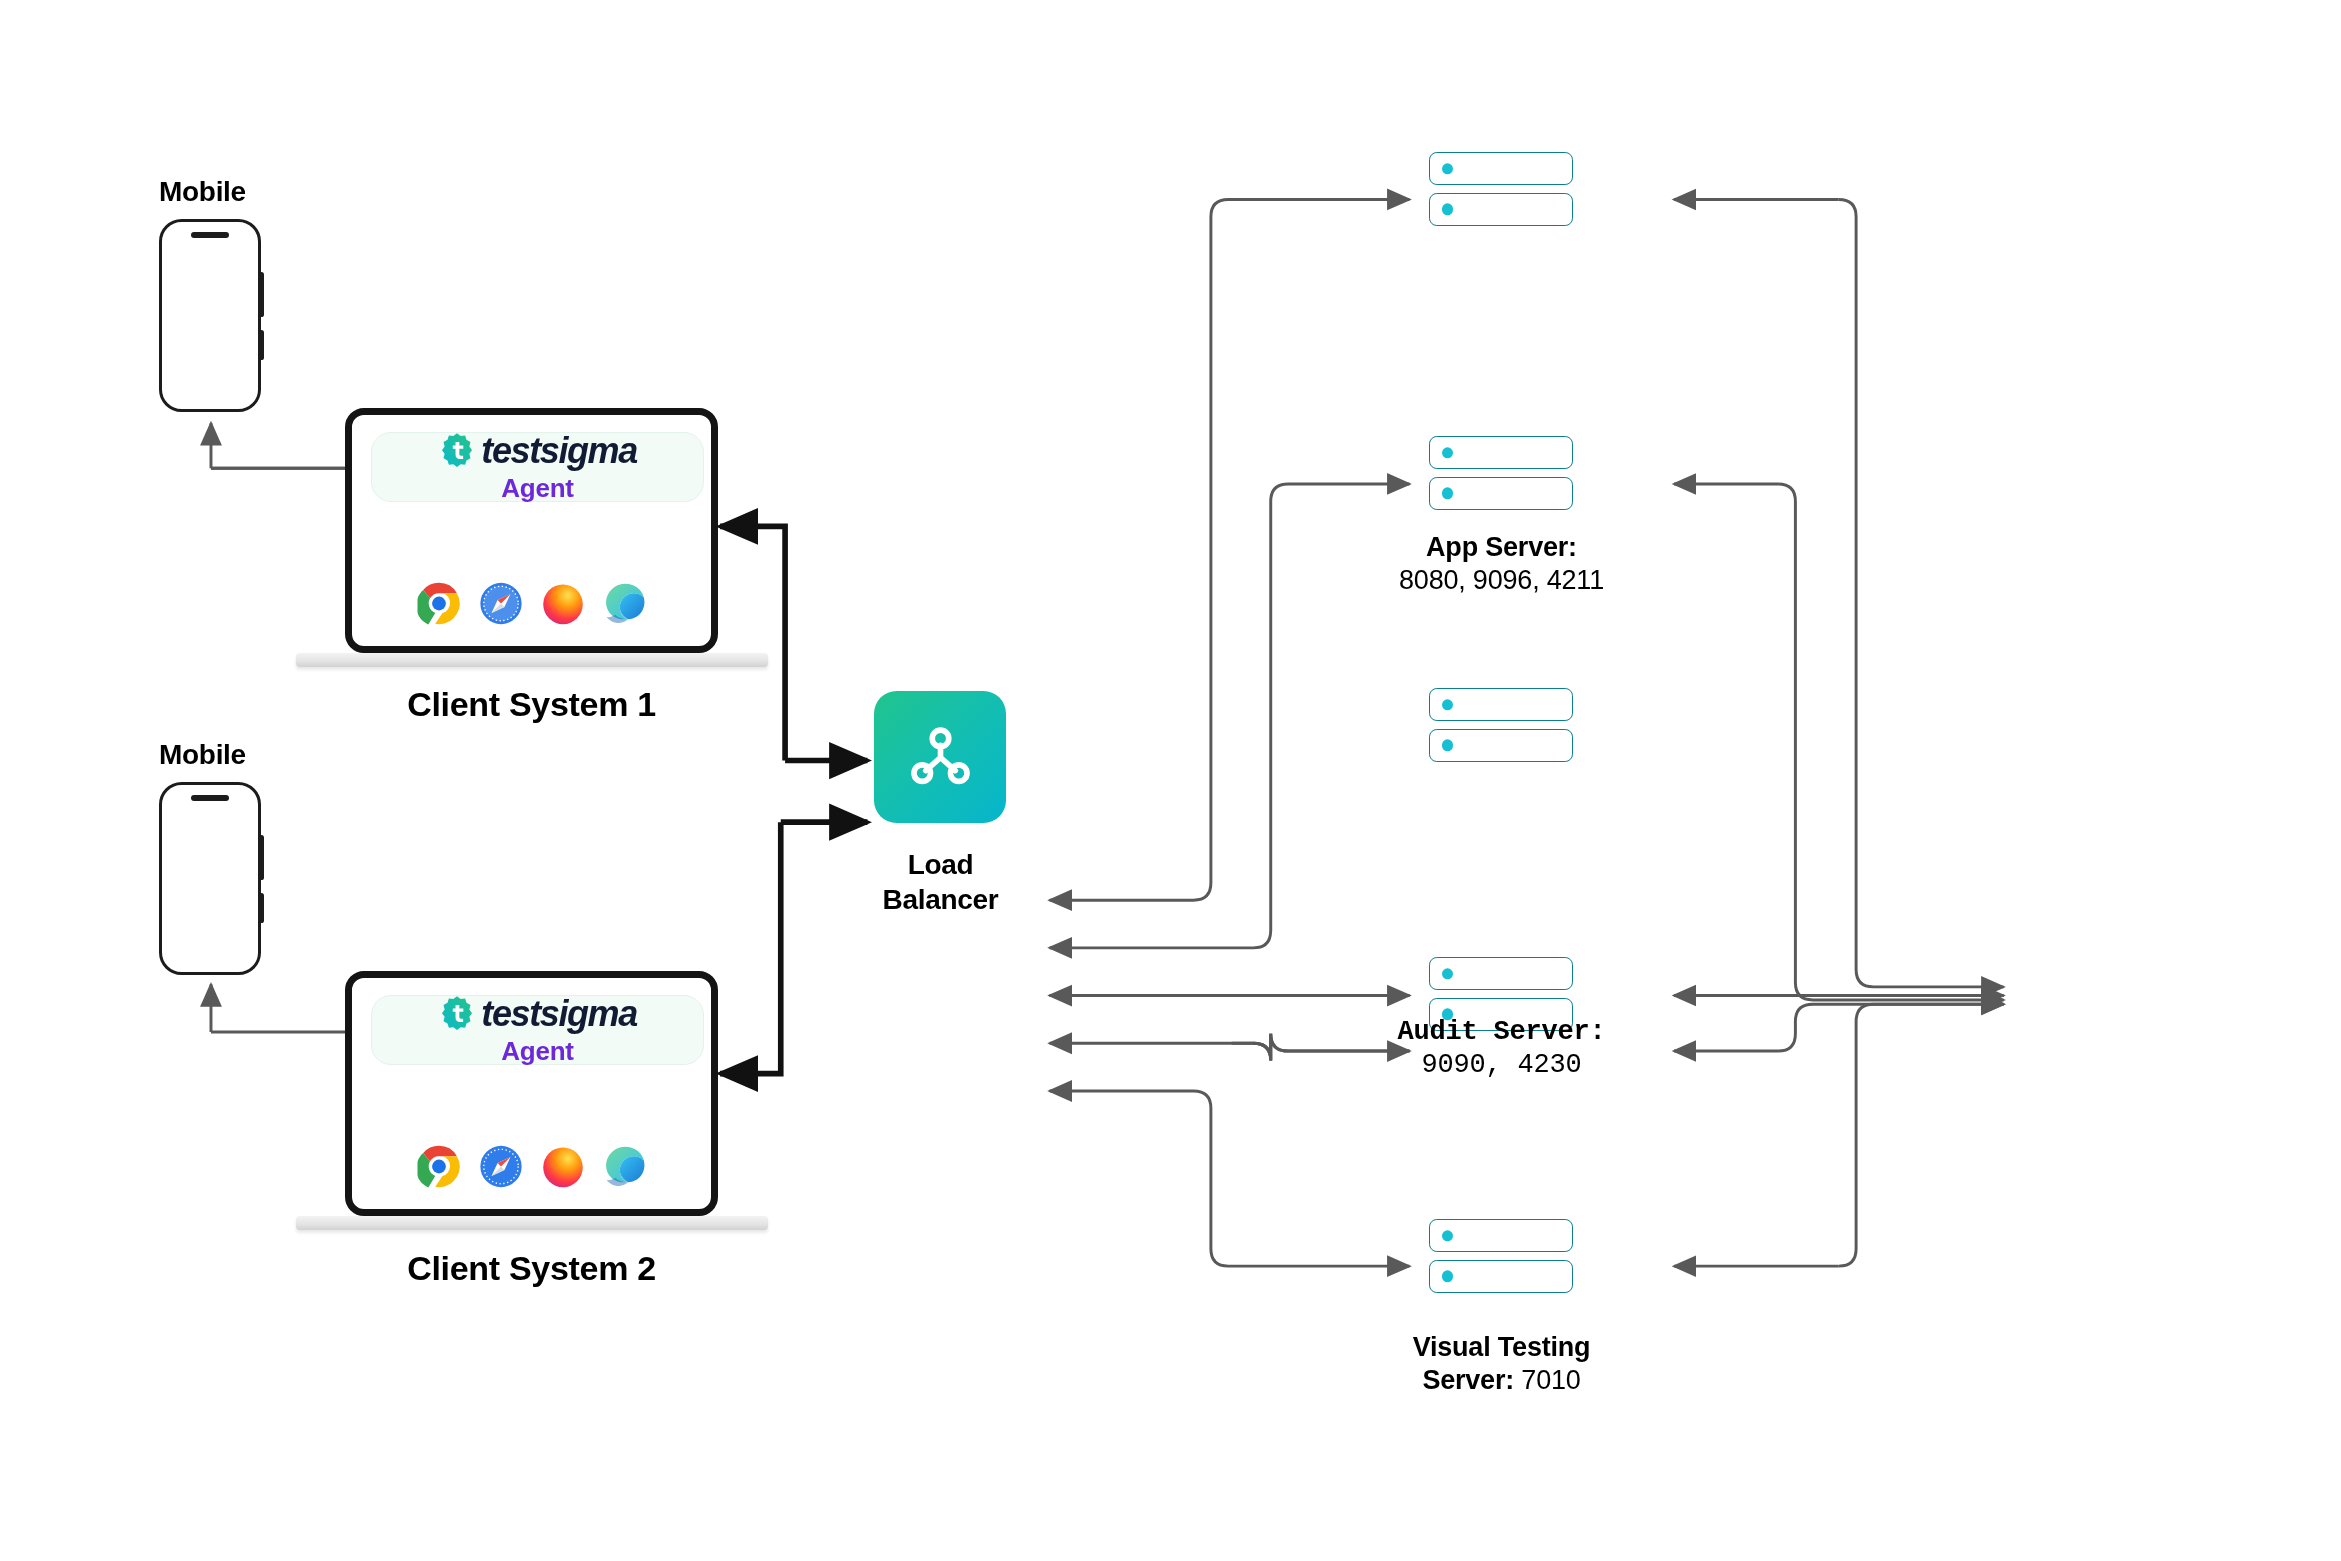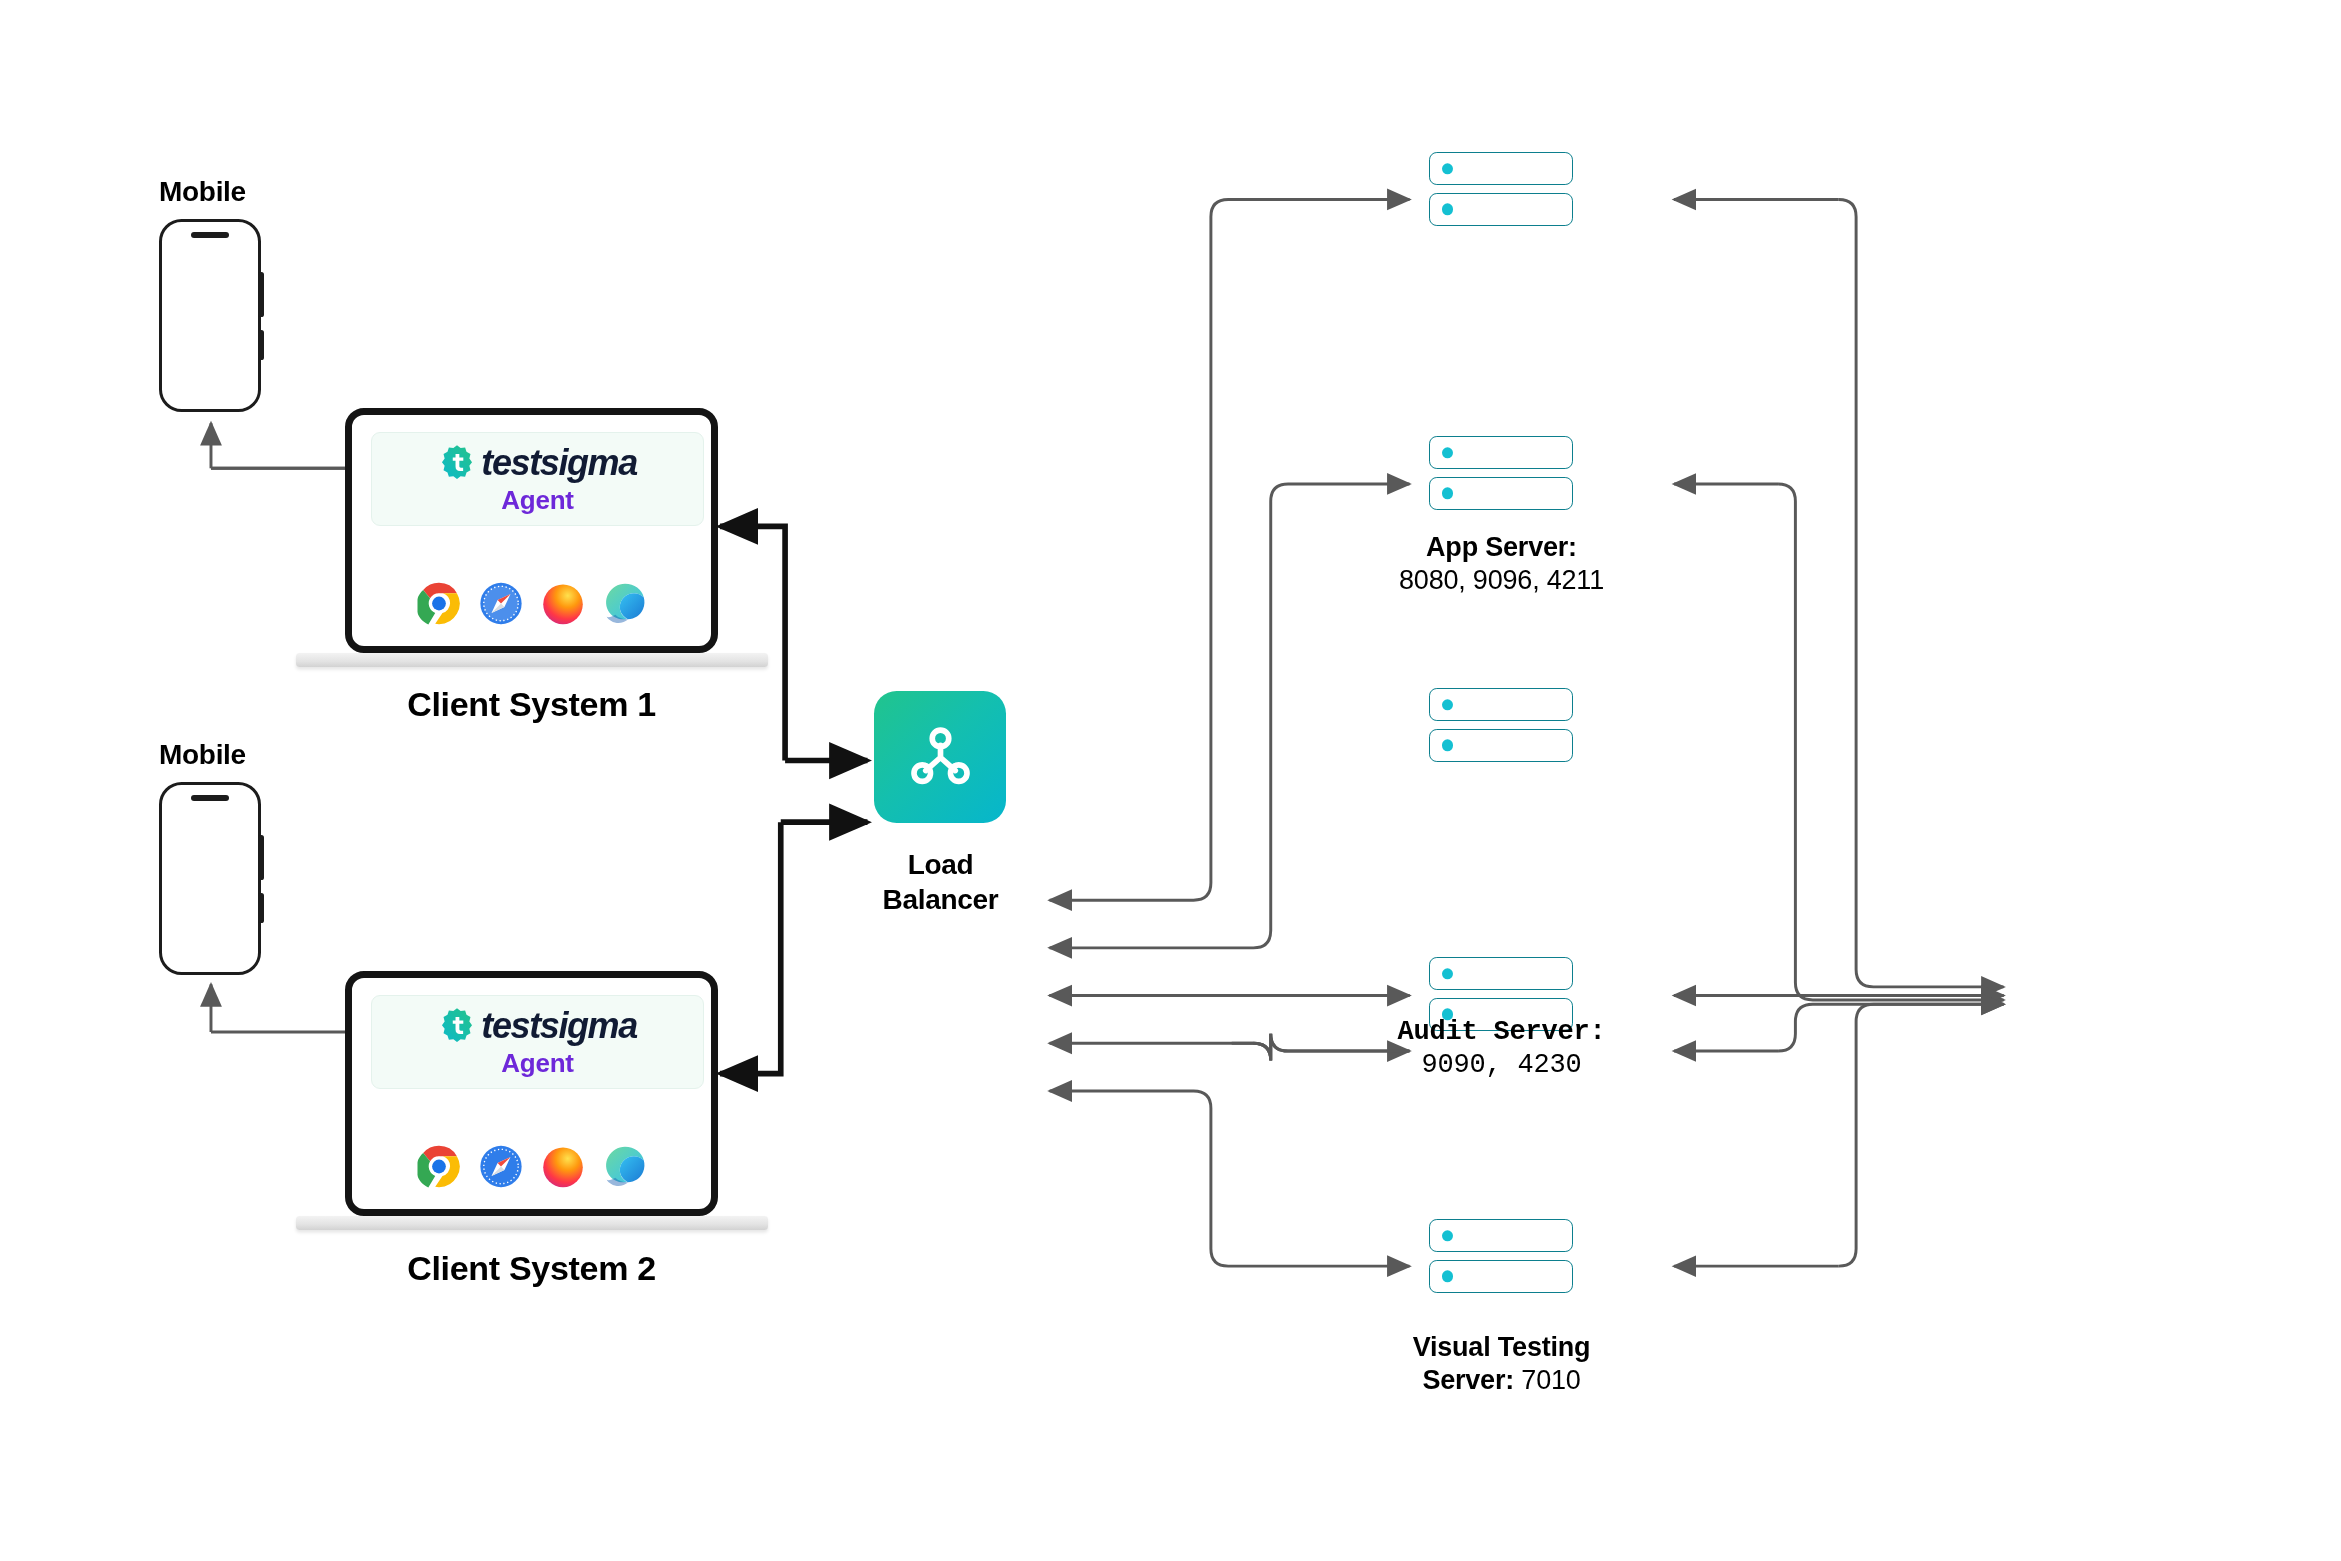--- a/index.html
+++ b/index.html
@@ -23,21 +23,21 @@
   .phone .btnB{position:absolute;right:-6px;top:108px;width:6px;height:29.5px;border-radius:2.6px;background:#1c1c1c;}
   .mobile-title{position:absolute;font-weight:bold;font-size:28px;letter-spacing:-0.3px;}
 
   
   .laptop{position:absolute;}
   .laptop .screen{position:absolute;left:0;top:0;width:373px;height:245px;
                   border:7.8px solid #141414;border-radius:19px;background:#fff;box-sizing:border-box;}
   .laptop .base{position:absolute;left:-49px;top:245px;width:472px;height:14px;border-radius:3.5px;
                 background:linear-gradient(180deg,#f3f3f3 0%,#e3e3e3 60%,#d2d2d2 100%);
                 box-shadow:0 2.6px 3.5px rgba(0,0,0,0.10);}
-  .agentbox{position:absolute;left:19px;top:17.3px;width:333px;height:94px;border-radius:9px;
+  .agentbox{position:absolute;left:19px;top:17.3px;width:333px;height:70px;border-radius:20px;
             background:#f3fbf7;border:0.9px solid #e4f2ec;box-sizing:border-box;
             display:flex;flex-direction:column;align-items:center;justify-content:center;}
   .ts-row{display:flex;align-items:center;gap:5.2px;}
   .ts-word{font-size:36px;font-weight:bold;font-style:italic;color:#111b34;letter-spacing:-1.4px;}
   .ts-agent{font-size:26px;color:#6d28d9;font-weight:600;margin-top:0.9px;letter-spacing:-0.2px;}
   .browsers{position:absolute;left:50%;transform:translateX(-50%);top:167px;display:flex;gap:19px;}
   .browsers svg{display:block;}
 
   
   .lb{position:absolute;width:132px;height:132px;border-radius:22.6px;

